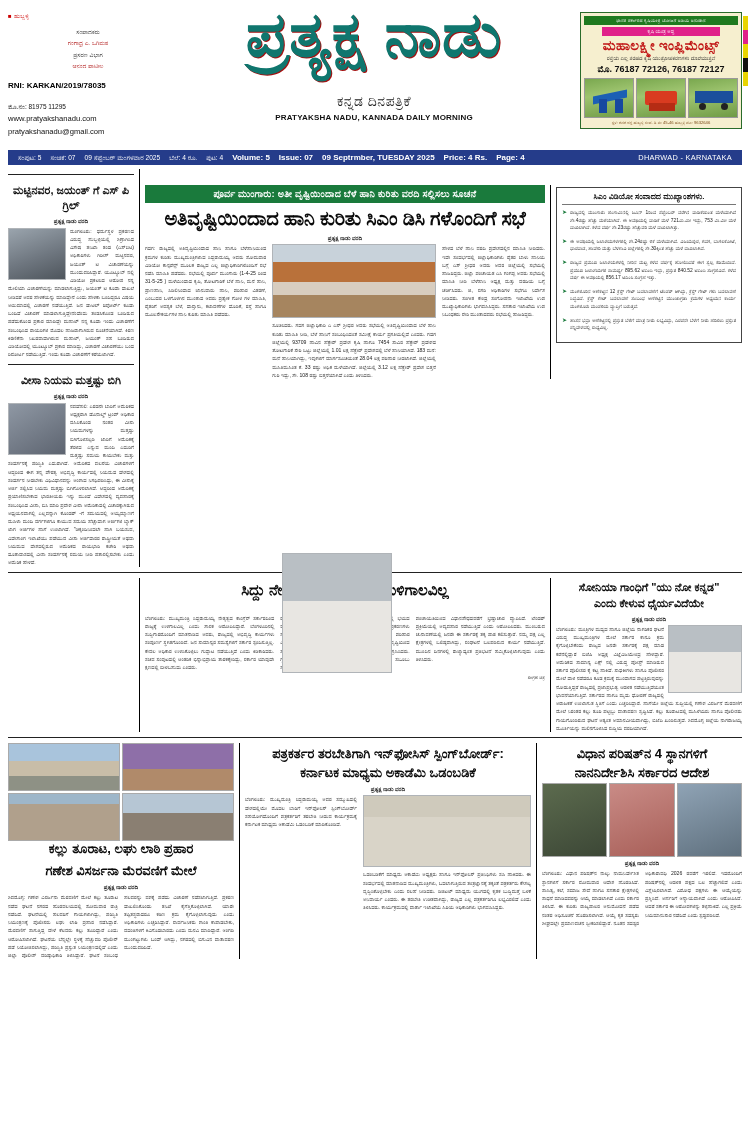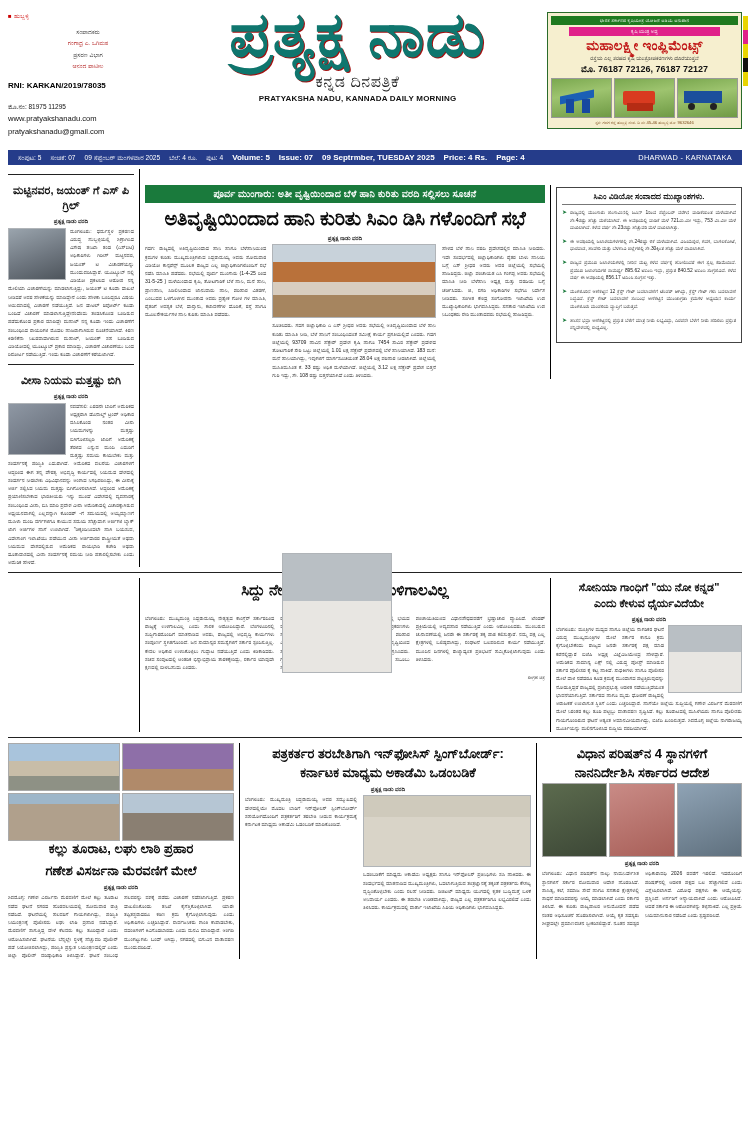--- a/index.html
+++ b/index.html
@@ -21,24 +21,24 @@
   .mast-contact { font-size:7.6px; color:#111; line-height:1.75; }
   .mast-contact .tiny { font-size:6.5px; }
 
   .mast-center { flex: 1; position: relative; text-align:center; padding-top: 6px; }
   .logo-title {
     font-family: "Liberation Sans", sans-serif;
     font-size: 62px; font-weight: bold; color: #0f766e;
     letter-spacing: 1px; line-height: .95;
     text-shadow: 1px 1px 0 #a31010;
   }
-  .logo-sub-kn { font-size: 16px; color:#222; margin-top: 8px; letter-spacing:.5px; }
+  .logo-sub-kn { font-size: 14px; color:#222; margin-top: 28px; letter-spacing:.5px; }
   .logo-sub-en { font-size: 8px; color:#111; font-weight:bold; letter-spacing:.2px; margin-top:3px; }
 
-  .mast-ad { width: 195px; border:1px solid #2a6b2a; background:#f6efcf; padding:3px; margin-top:12px; }
+  .mast-ad { width: 162px; border:1px solid #2a6b2a; background:#f6efcf; padding:3px; margin-top:12px; }
   .ad-banner { background:#1f7a1f; color:#fff; font-size:4.6px; text-align:center; padding:2px 1px; letter-spacing:.2px; }
   .ad-pink { background:#e0218a; color:#fff; font-size:5px; text-align:center; margin:2px 18px; padding:1px; }
   .ad-title { color:#c01515; font-size:13.5px; font-weight:bold; text-align:center; margin:2px 0 1px; letter-spacing:.3px; }
   .ad-desc { font-size:5.4px; text-align:center; color:#111; }
   .ad-phone { font-size:9px; font-weight:bold; text-align:center; color:#111; margin:2px 0 3px; }
   .ad-imgs { display:flex; gap:2px; }
   .ad-img { flex:1; height:40px; border:1px solid #999; position:relative; overflow:hidden;
             background: linear-gradient(170deg,#7aa84f 0%, #9ec46f 40%, #6f9a45 100%); }
   .ad-img i { position:absolute; display:block; }
   .ad-foot { font-size:4.2px; text-align:center; color:#7a4a18; margin-top:2px; }

